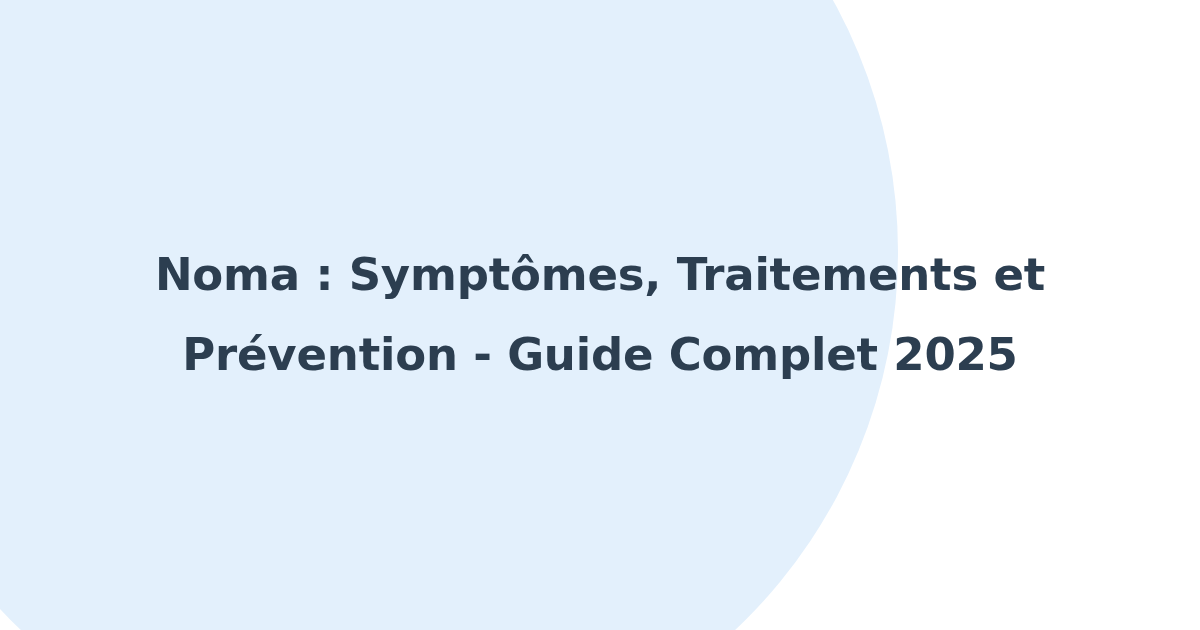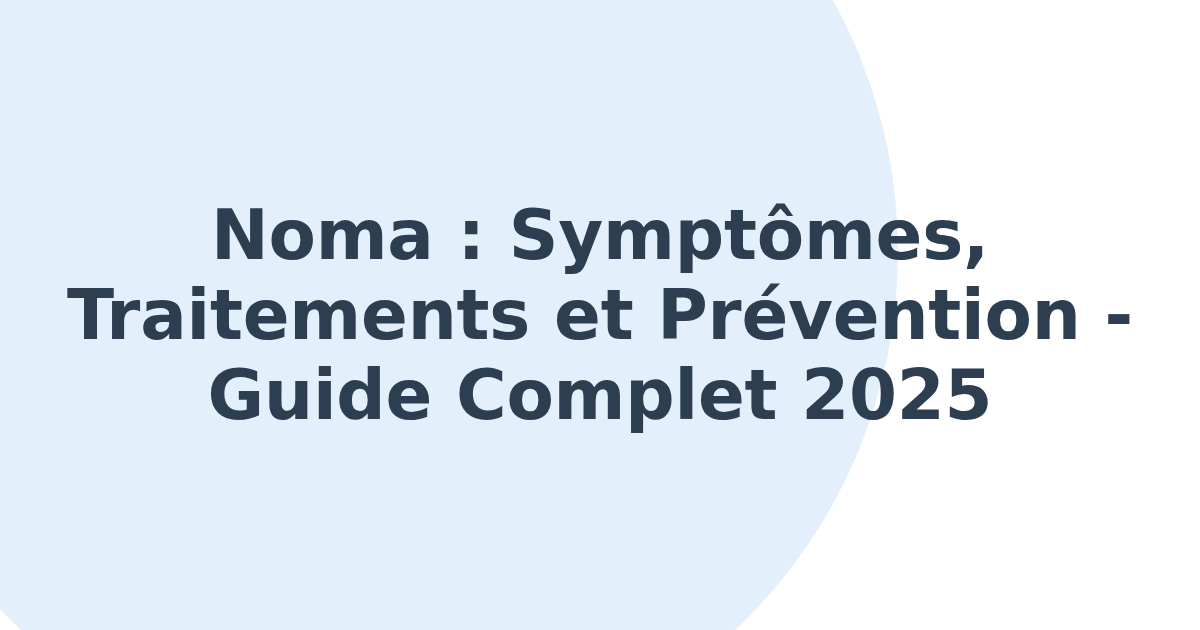--- a/index.html
+++ b/index.html
@@ -50,21 +50,21 @@
     padding: 0 48px;
     box-sizing: border-box;
   }
 
   .page-title {
     margin: 16px;
     padding: 0;
     text-align: center;
     font-family: "DejaVu Sans", "Liberation Sans", sans-serif;
     font-weight: 700;
-    font-size: 69px;
+    font-size: 45px;
     line-height: 80px;
     letter-spacing: -0.2px;
     color: #2c3e50;
     max-width: 1104px;
     word-wrap: break-word;
   }
 </style>
 </head>
 <body>
 

